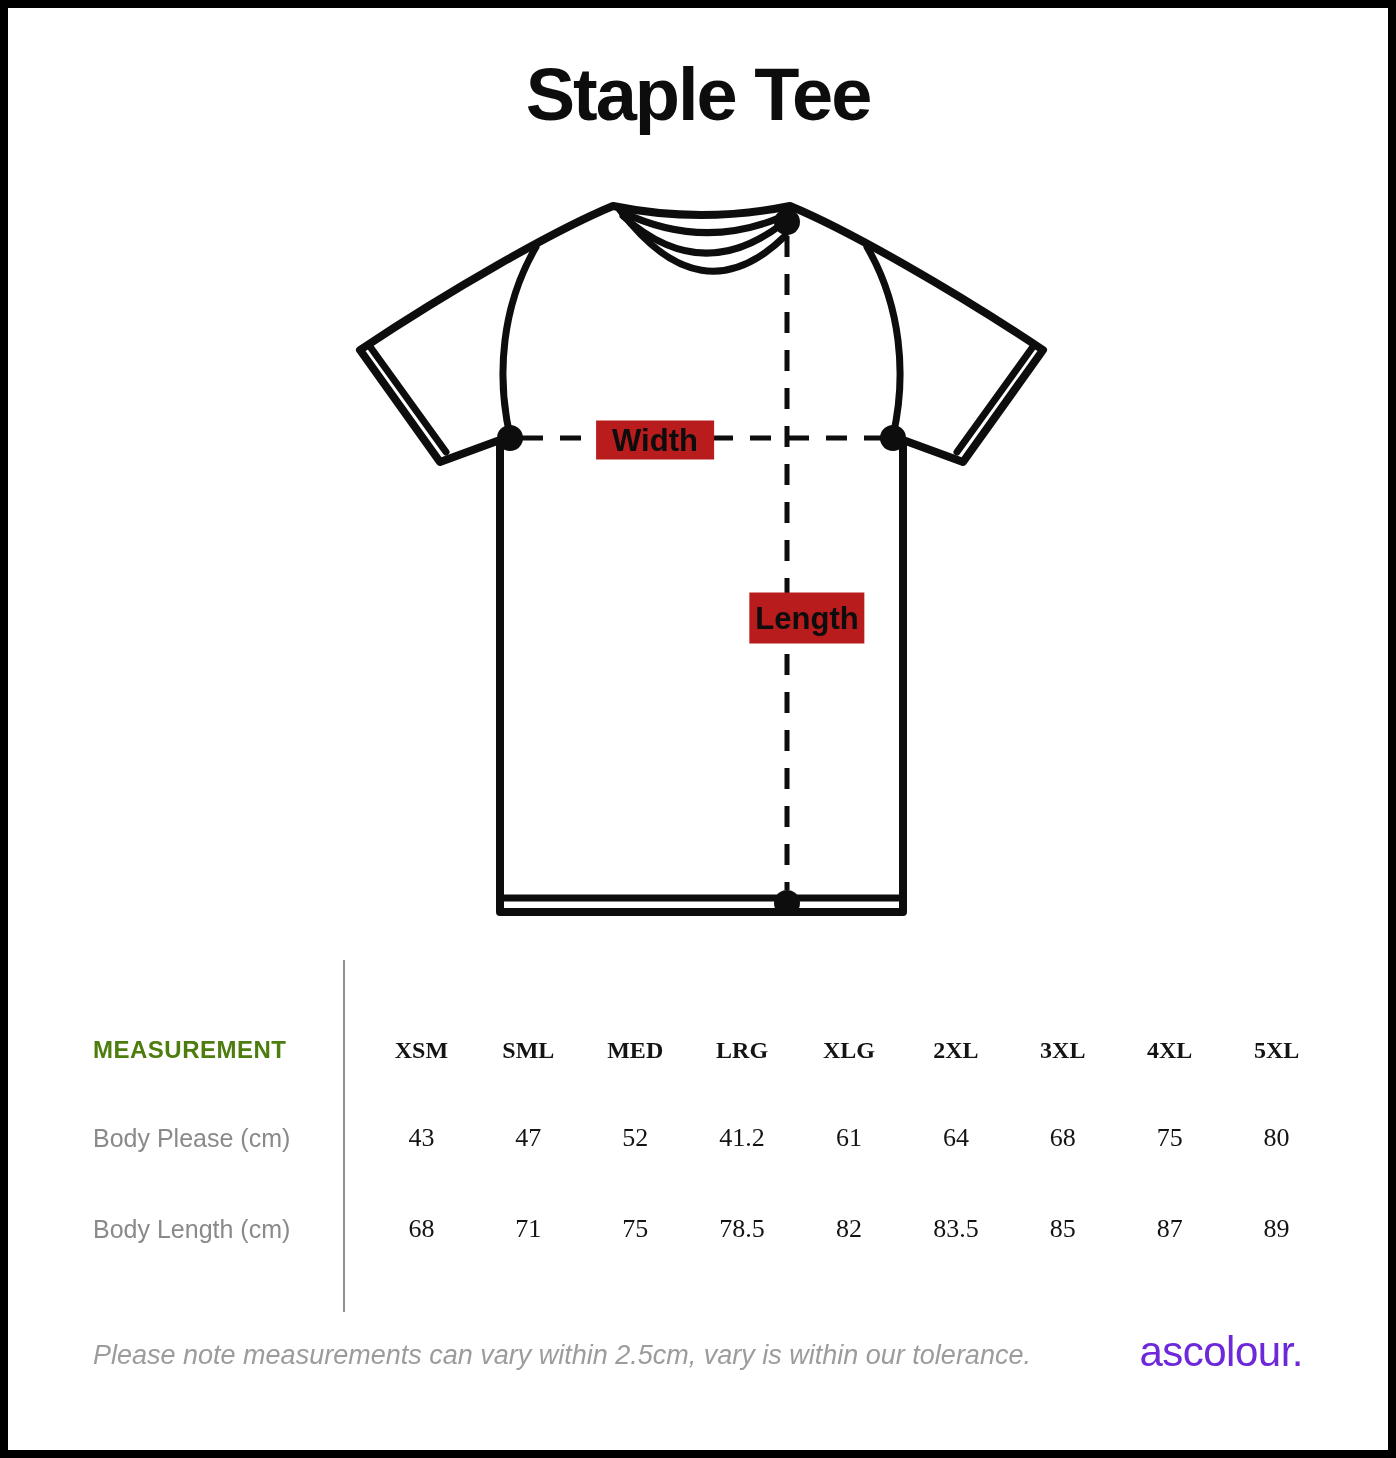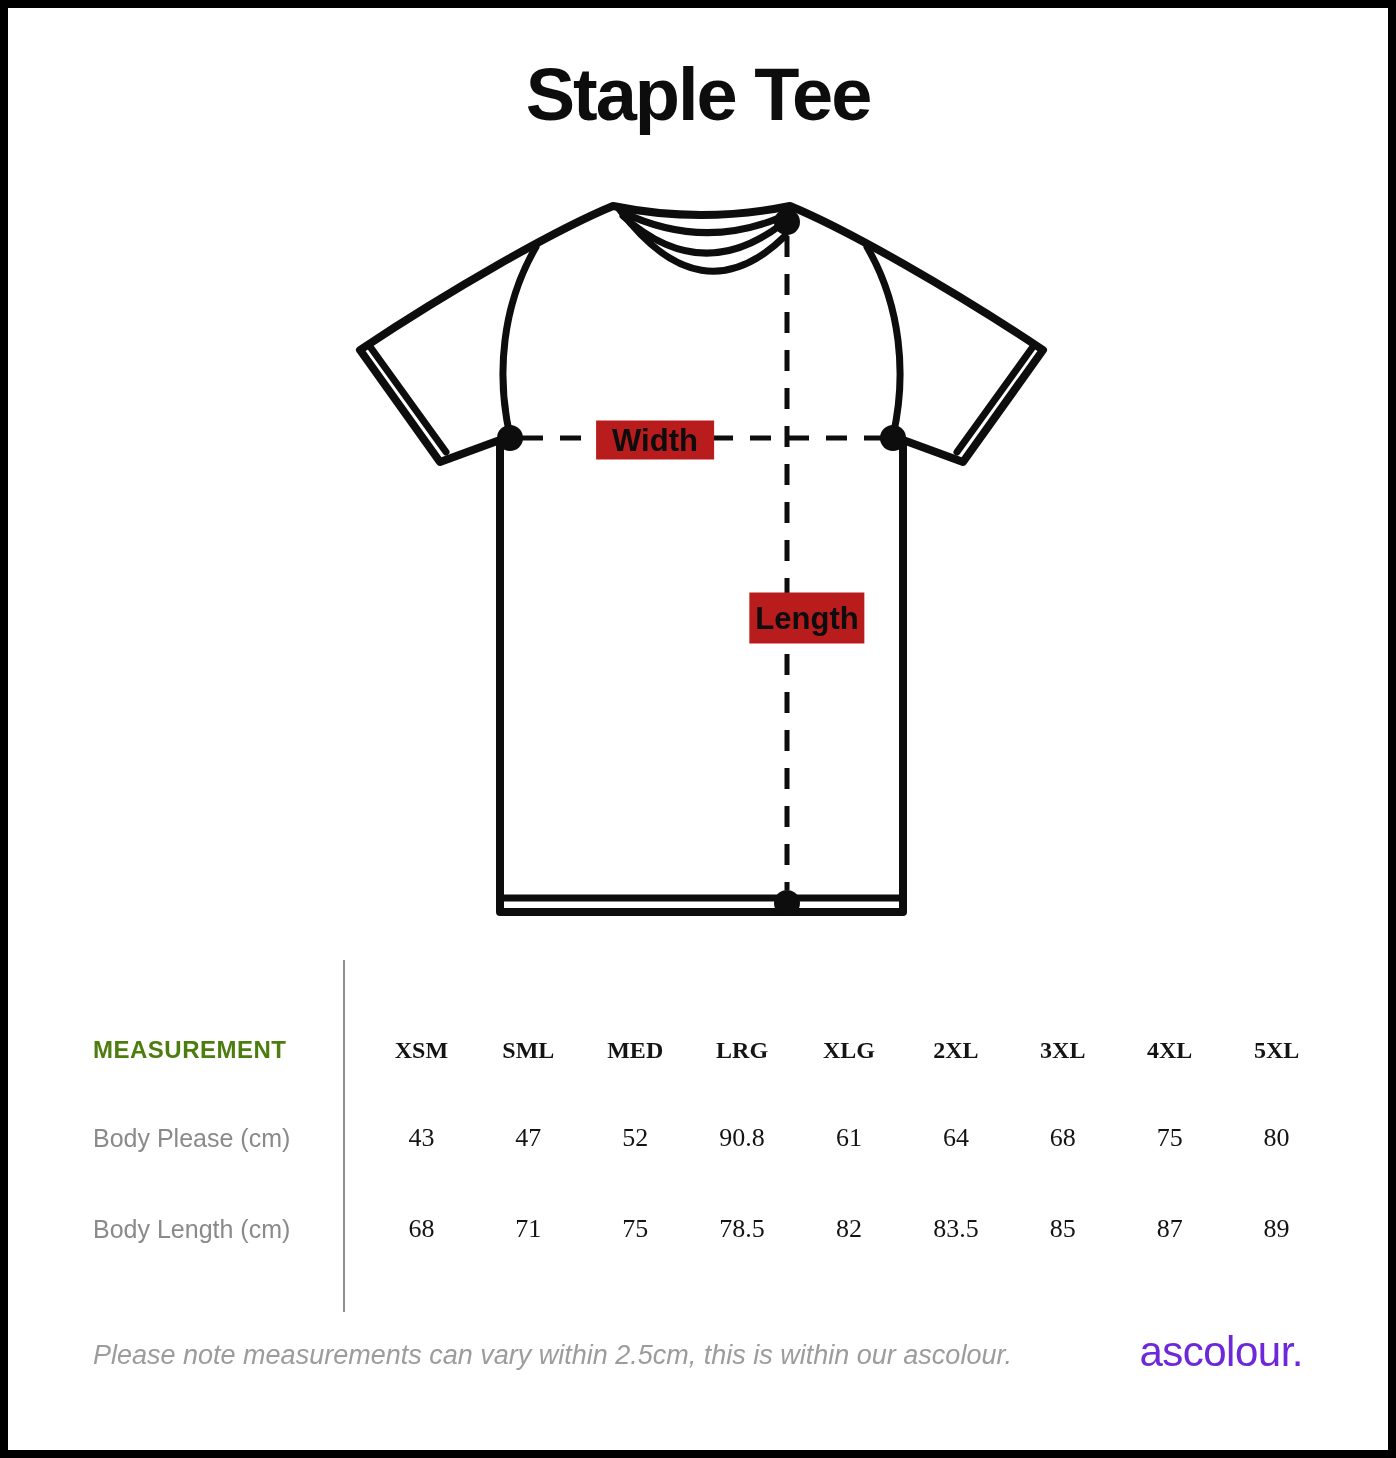--- a/index.html
+++ b/index.html
@@ -150,21 +150,21 @@
       <div class="cell">5XL</div>
     </div>
   </div>
 
   <div class="t-row row-width">
     <div class="label-cell">Body Please (cm)</div>
     <div class="sizes">
       <div class="cell">43</div>
       <div class="cell">47</div>
       <div class="cell">52</div>
-      <div class="cell">90.8</div>
+      <div class="cell">41.2</div>
       <div class="cell">61</div>
       <div class="cell">64</div>
       <div class="cell">68</div>
       <div class="cell">75</div>
       <div class="cell">80</div>
     </div>
   </div>
 
   <div class="t-row row-length">
     <div class="label-cell">Body Length (cm)</div>
@@ -174,16 +174,16 @@
       <div class="cell">75</div>
       <div class="cell">78.5</div>
       <div class="cell">82</div>
       <div class="cell">83.5</div>
       <div class="cell">85</div>
       <div class="cell">87</div>
       <div class="cell">89</div>
     </div>
   </div>
 
-  <div class="footer-note">Please note measurements can vary within 2.5cm, this is within our ascolour.</div>
+  <div class="footer-note">Please note measurements can vary within 2.5cm, vary is within our tolerance.</div>
   <div class="brand">ascolour.</div>
 
 </div>
 
 </body></html>

